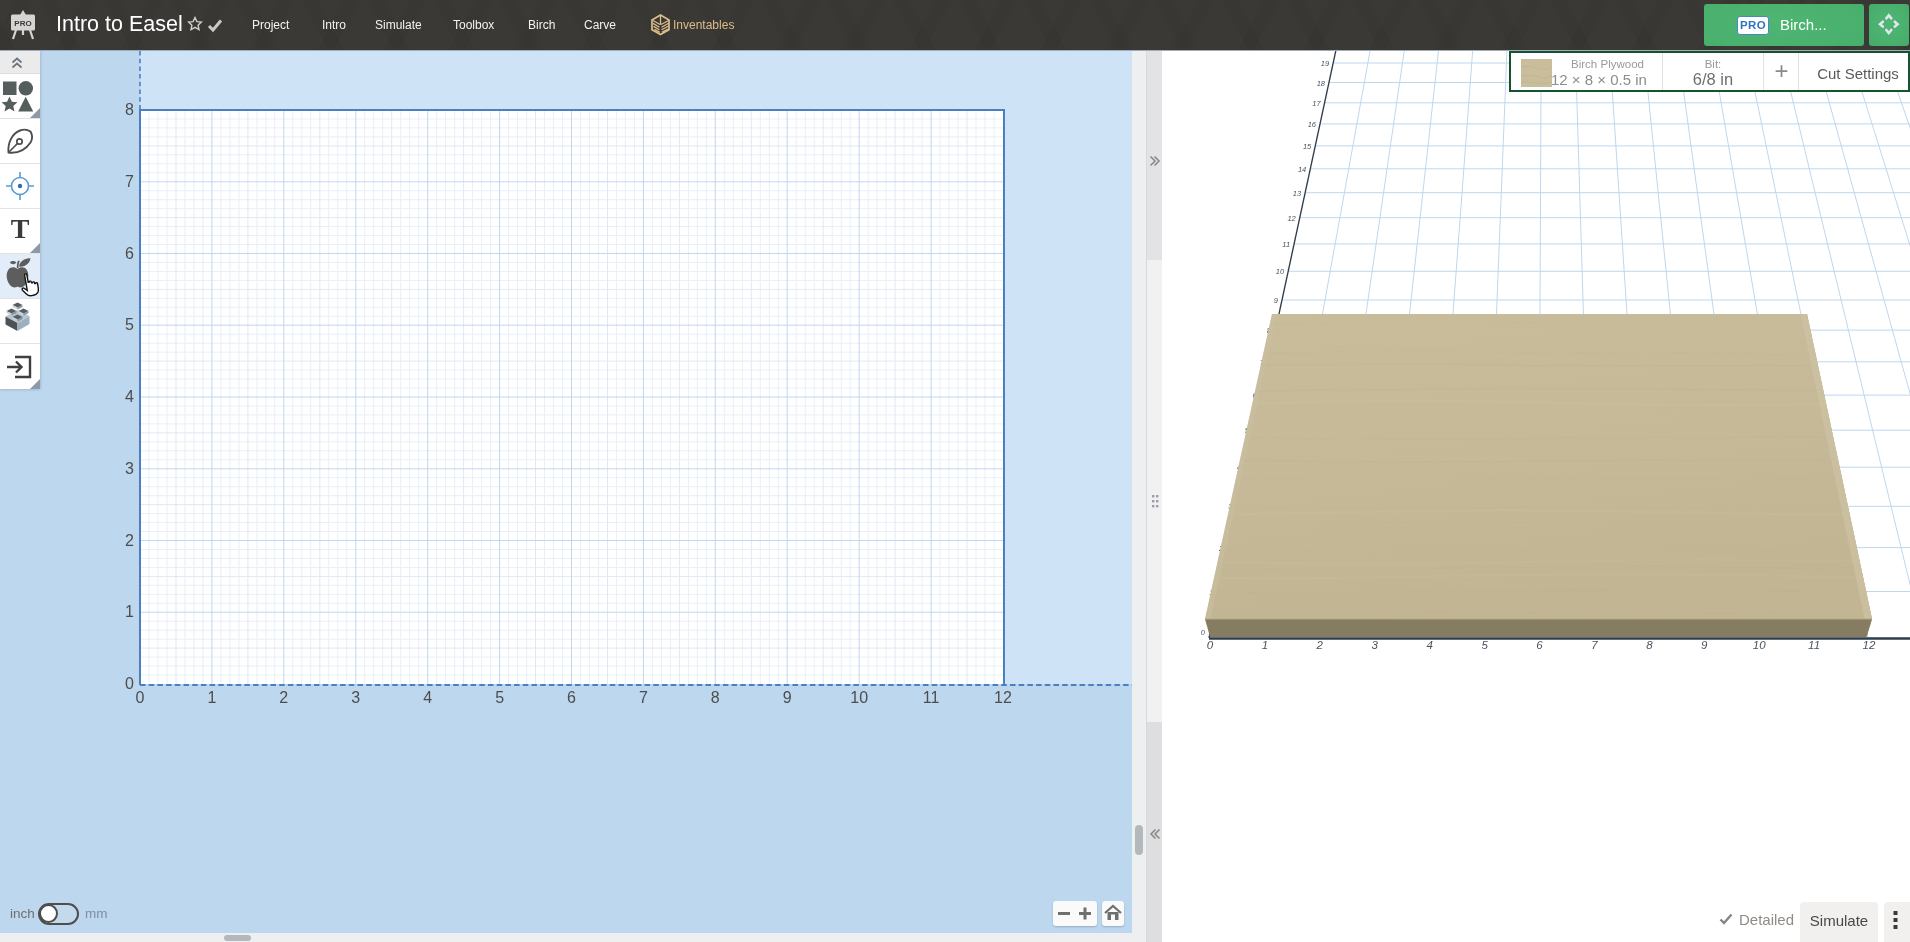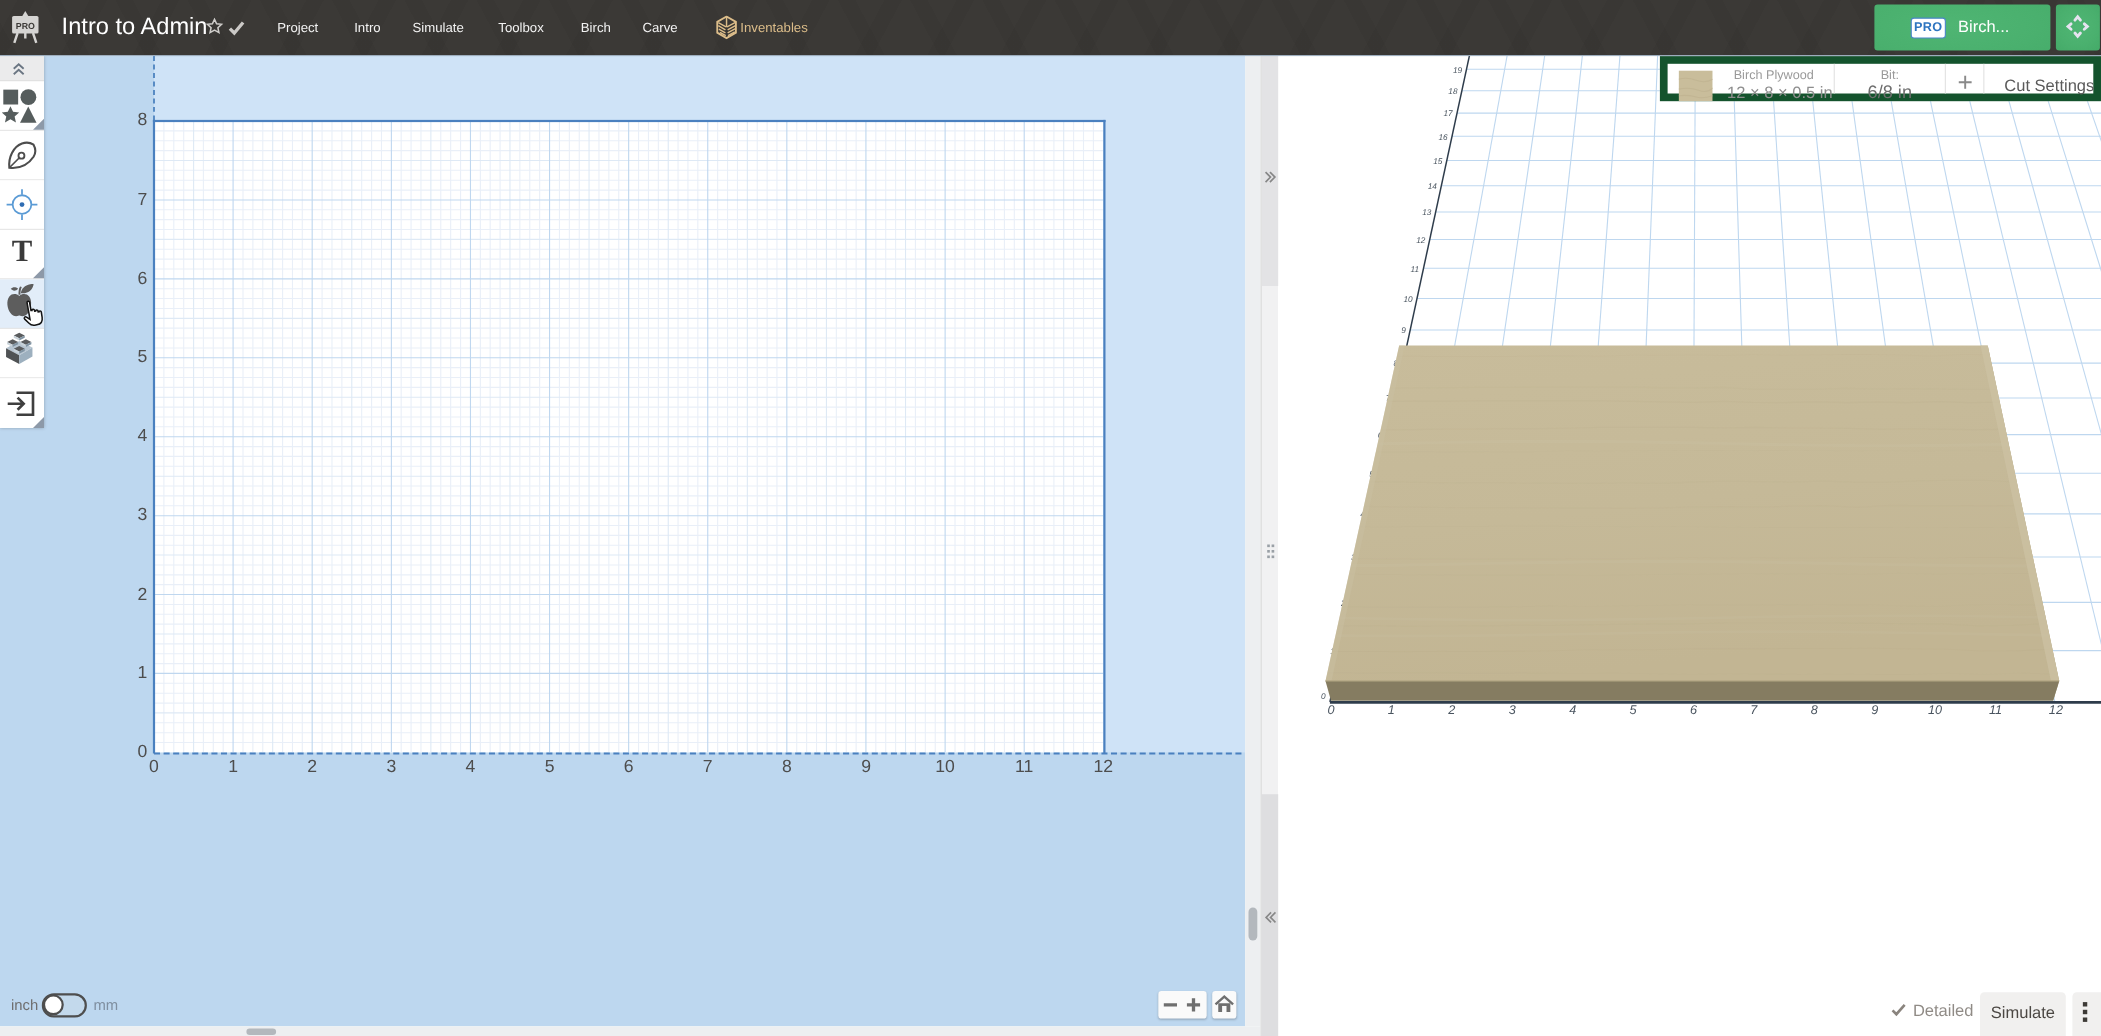--- a/index.html
+++ b/index.html
@@ -24,35 +24,35 @@
 #vscroll{position:absolute;left:1132px;top:51px;width:14px;height:882px;background:#edeff1}
 #vthumb{position:absolute;left:3px;top:774px;width:8px;height:30px;background:#b3b8bd;border-radius:4px}
 #hscroll{position:absolute;left:0;top:933px;width:1146px;height:9px;background:#edeff1}
 #hthumb{position:absolute;left:224px;top:1.5px;width:27px;height:6px;background:#b3b8bd;border-radius:3px}
 #divider{position:absolute;left:1146px;top:51px;width:16px;height:891px;background:#f1f1f2;border-left:1px solid #d9d9d9}
 #div-top{position:absolute;left:0;top:0;width:16px;height:209px;background:#e3e3e5}
 #div-bot{position:absolute;left:0;top:671px;width:16px;height:220px;background:#dedee0}
 #panel3d{position:absolute;left:1162px;top:50px;width:748px;height:892px;background:#fff;overflow:hidden}
 .axl{font-size:11.5px;font-style:italic}
 .ayl{font-size:7.5px;font-style:italic}
-#matbar{position:absolute;left:347px;top:1px;width:401px;height:41px;background:#fff;border:7px solid #14532d;display:flex}
+#matbar{position:absolute;left:347px;top:1px;width:401px;height:41px;background:#fff;border:2px solid #14532d;display:flex}
 .mbs{border-right:1px solid #e2e2e2;position:relative}
 #simulate{position:absolute;left:638px;top:852px;width:78px;height:44px;background:#f1f0ef;border-radius:4px;font-size:15px;color:#4b4743;text-align:center;line-height:38px}
 #dotsb{position:absolute;left:722px;top:852px;width:30px;height:44px;background:#f1f0ef;border-radius:4px}
 #detailed{position:absolute;left:557px;top:861px;font-size:15px;color:#908b86}
 </style></head><body>
 
 <div id="nav">
     <svg width="26" height="30" viewBox="0 0 26 30" style="position:absolute;left:10px;top:10px">
 <polygon points="13,0 16,5 10,5" fill="#d5d4d2"></polygon>
 <rect x="1" y="4.5" width="24" height="16" rx="1.5" fill="#d5d4d2"></rect>
 <text x="13" y="16" text-anchor="middle" font-size="8" font-weight="bold" fill="#3b3936" font-family="Liberation Sans">PRO</text>
 <path d="M6 20 L3 29 M20 20 L23 29 M13 20 L13 25" stroke="#d5d4d2" stroke-width="2.2" fill="none"></path>
 </svg>
-    <div id="title">Intro to Admin</div>
+    <div id="title">Intro to Easel</div>
     <svg width="40" height="20" viewBox="0 0 40 20" style="position:absolute;left:187px;top:16px">
 <path d="M8 1.5 L9.9 5.6 14.4 6.1 11.1 9.2 12 13.6 8 11.4 4 13.6 4.9 9.2 1.6 6.1 6.1 5.6 Z" fill="none" stroke="#cfcdca" stroke-width="1.4"></path>
 <path d="M22 10 L26 14 L34 4.5" fill="none" stroke="#cbc9c6" stroke-width="3"></path>
 </svg>
     <div class="nv" style="left:252px">Project</div>
     <div class="nv" style="left:322px">Intro</div>
     <div class="nv" style="left:375px">Simulate</div>
     <div class="nv" style="left:453px">Toolbox</div>
     <div class="nv" style="left:528px">Birch</div>
     <div class="nv" style="left:584px">Carve</div>
@@ -511,21 +511,21 @@
         <text x="167.2" y="16.0" text-anchor="end" class="ayl">19</text>
       </g>
     </svg>
     <div id="matbar">
 <div class="mbs" style="width:152px">
 <svg width="31" height="28" viewBox="0 0 31 28" style="position:absolute;left:10px;top:6px">
 <rect width="31" height="28" fill="#c9bd9b"></rect>
 <path d="M0 8 Q8 6 16 9 T31 8 M0 17 Q10 15 18 18 T31 16 M0 23 Q8 22 15 24 T31 23" stroke="#bfb290" stroke-width="1" fill="none" opacity="0.7"></path>
 </svg>
 <div style="position:absolute;left:44px;top:5px;width:105px;text-align:center;font-size:11.5px;color:#9a9a9a">Birch Plywood</div>
-<div style="position:absolute;left:40px;top:18px;width:110px;text-align:right;font-size:15px;color:#8d8d8d">12 × 8 × 0.5 in</div>
+<div style="position:absolute;left:40px;top:18px;width:110px;text-align:left;font-size:15px;color:#8d8d8d">12 × 8 × 0.5 in</div>
 </div>
 <div class="mbs" style="width:101px">
 <div style="position:absolute;left:0;top:5px;width:100px;text-align:center;font-size:11.5px;color:#9a9a9a">Bit:</div>
 <div style="position:absolute;left:0;top:17px;width:100px;text-align:center;font-size:16.5px;color:#6e6e6e">6/8 in</div>
 </div>
 <div class="mbs" style="width:35px">
 <div style="position:absolute;left:0;top:4px;width:35px;text-align:center;font-size:24px;font-weight:300;color:#8a8a8a">+</div>
 </div>
 <div style="position:relative;flex:1">
 <div style="position:absolute;left:4px;top:12px;width:110px;text-align:center;font-size:15px;color:#5a5a5a">Cut Settings</div>

